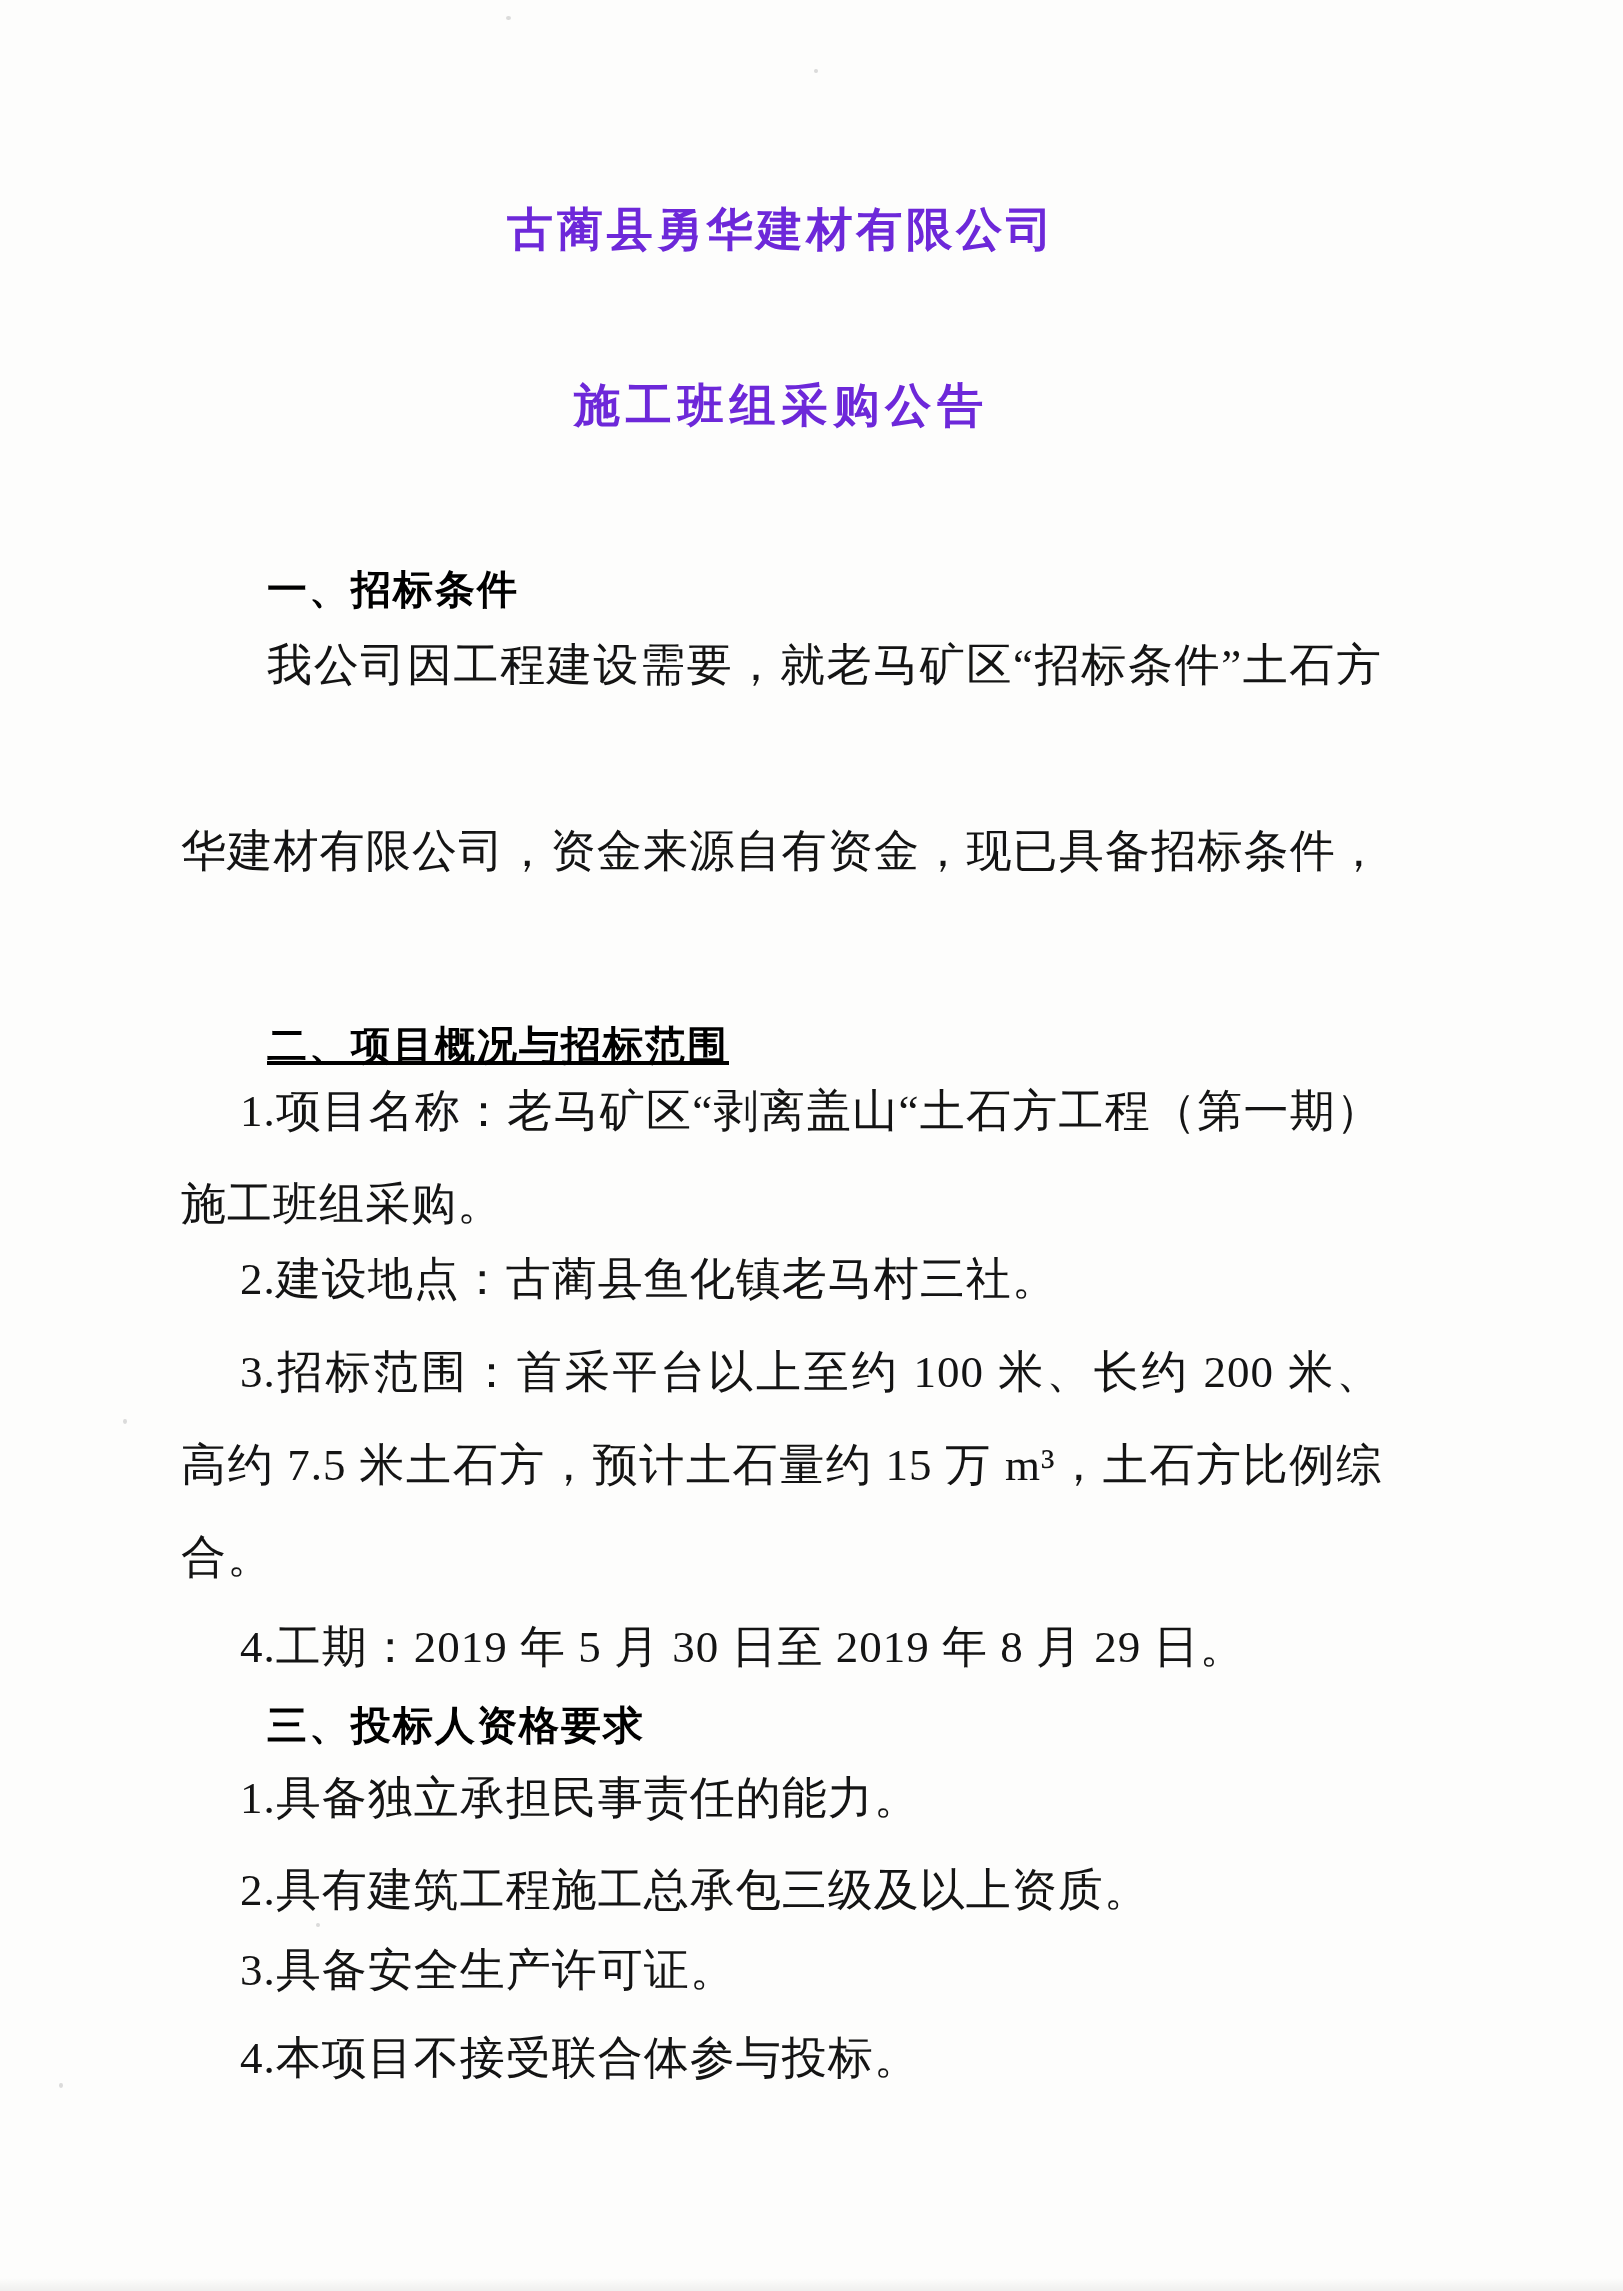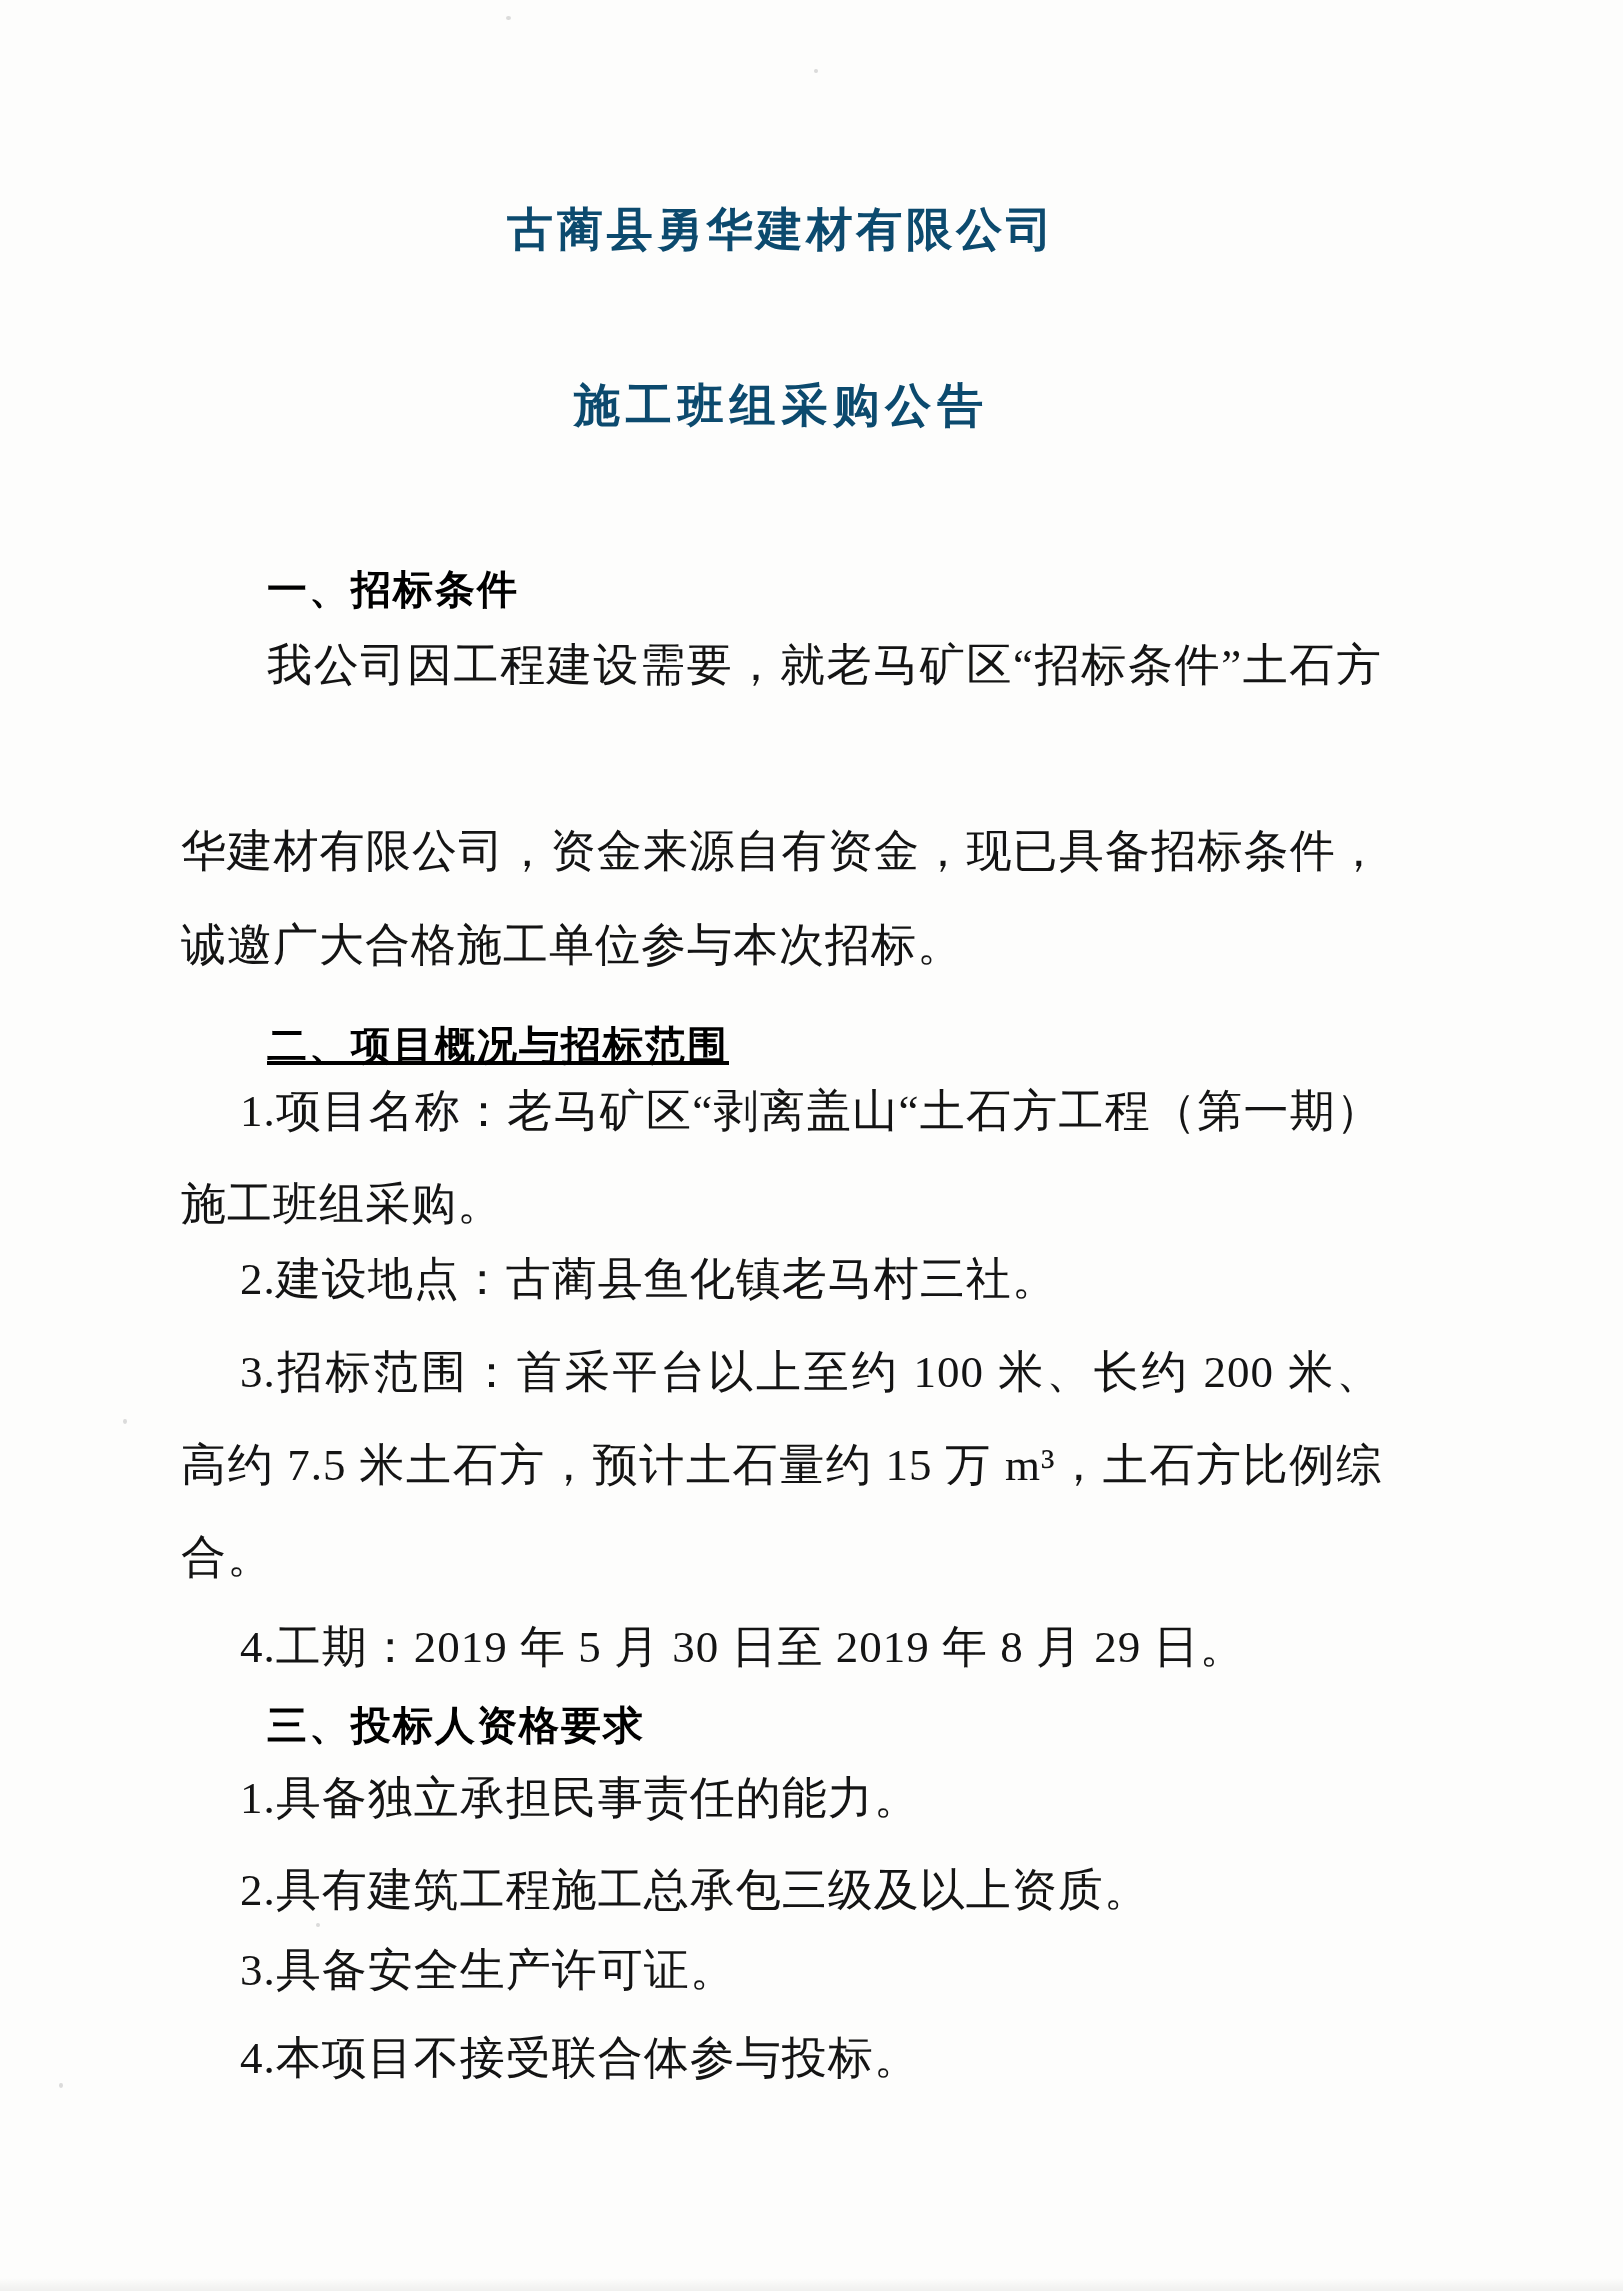--- a/index.html
+++ b/index.html
@@ -26,21 +26,21 @@
     line-height: 1.25;
     letter-spacing: 1px;
     white-space: pre-wrap;
   }
   
   .title-line {
     font-weight: bold;
     font-size: 46px;
     text-align: center;
     letter-spacing: 3.9px;
-    color: #0c4a6e;
+    color: #6d28d9;
   }
   
   .heading {
     font-family: "Liberation Sans", "DejaVu Sans", sans-serif;
     font-weight: bold;
     font-size: 40px;
     letter-spacing: 2px;
     color: #000000;
   }
   
@@ -70,21 +70,20 @@
 <body>
 
 <div class="page">
 
   <div class="line title-line" style="top:201px;">古蔺县勇华建材有限公司</div>
   <div class="line title-line" style="top:377px; letter-spacing:5.9px;">施工班组采购公告</div>
 
   <div class="line heading ind2" style="top:564px;">一、招标条件</div>
   <div class="line ind2 jfull" style="top:637px;">我公司因工程建设需要，就老马矿区“招标条件”土石方</div>
   <div class="line jfull" style="top:823px;">华建材有限公司，资金来源自有资金，现已具备招标条件，</div>
-  <div class="line" style="top:917px;">诚邀广大合格施工单位参与本次招标。</div>
 
   <div class="line heading ind2" style="top:1020px;text-decoration:underline;">二、项目概况与招标范围</div>
   <div class="line ind1 jfull" style="top:1083px;">1.项目名称：老马矿区“剥离盖山“土石方工程（第一期）</div>
   <div class="line" style="top:1176px;">施工班组采购。</div>
   <div class="line ind1" style="top:1251px;">2.建设地点：古蔺县鱼化镇老马村三社。</div>
   <div class="line ind1 jfull" style="top:1344px;">3.招标范围：首采平台以上至约 100 米、长约 200 米、</div>
   <div class="line jfull" style="top:1437px;">高约 7.5 米土石方，预计土石量约 15 万 m³，土石方比例综</div>
   <div class="line" style="top:1529px;">合。</div>
   <div class="line ind1" style="top:1619px;">4.工期：2019 年 5 月 30 日至 2019 年 8 月 29 日。</div>
 

